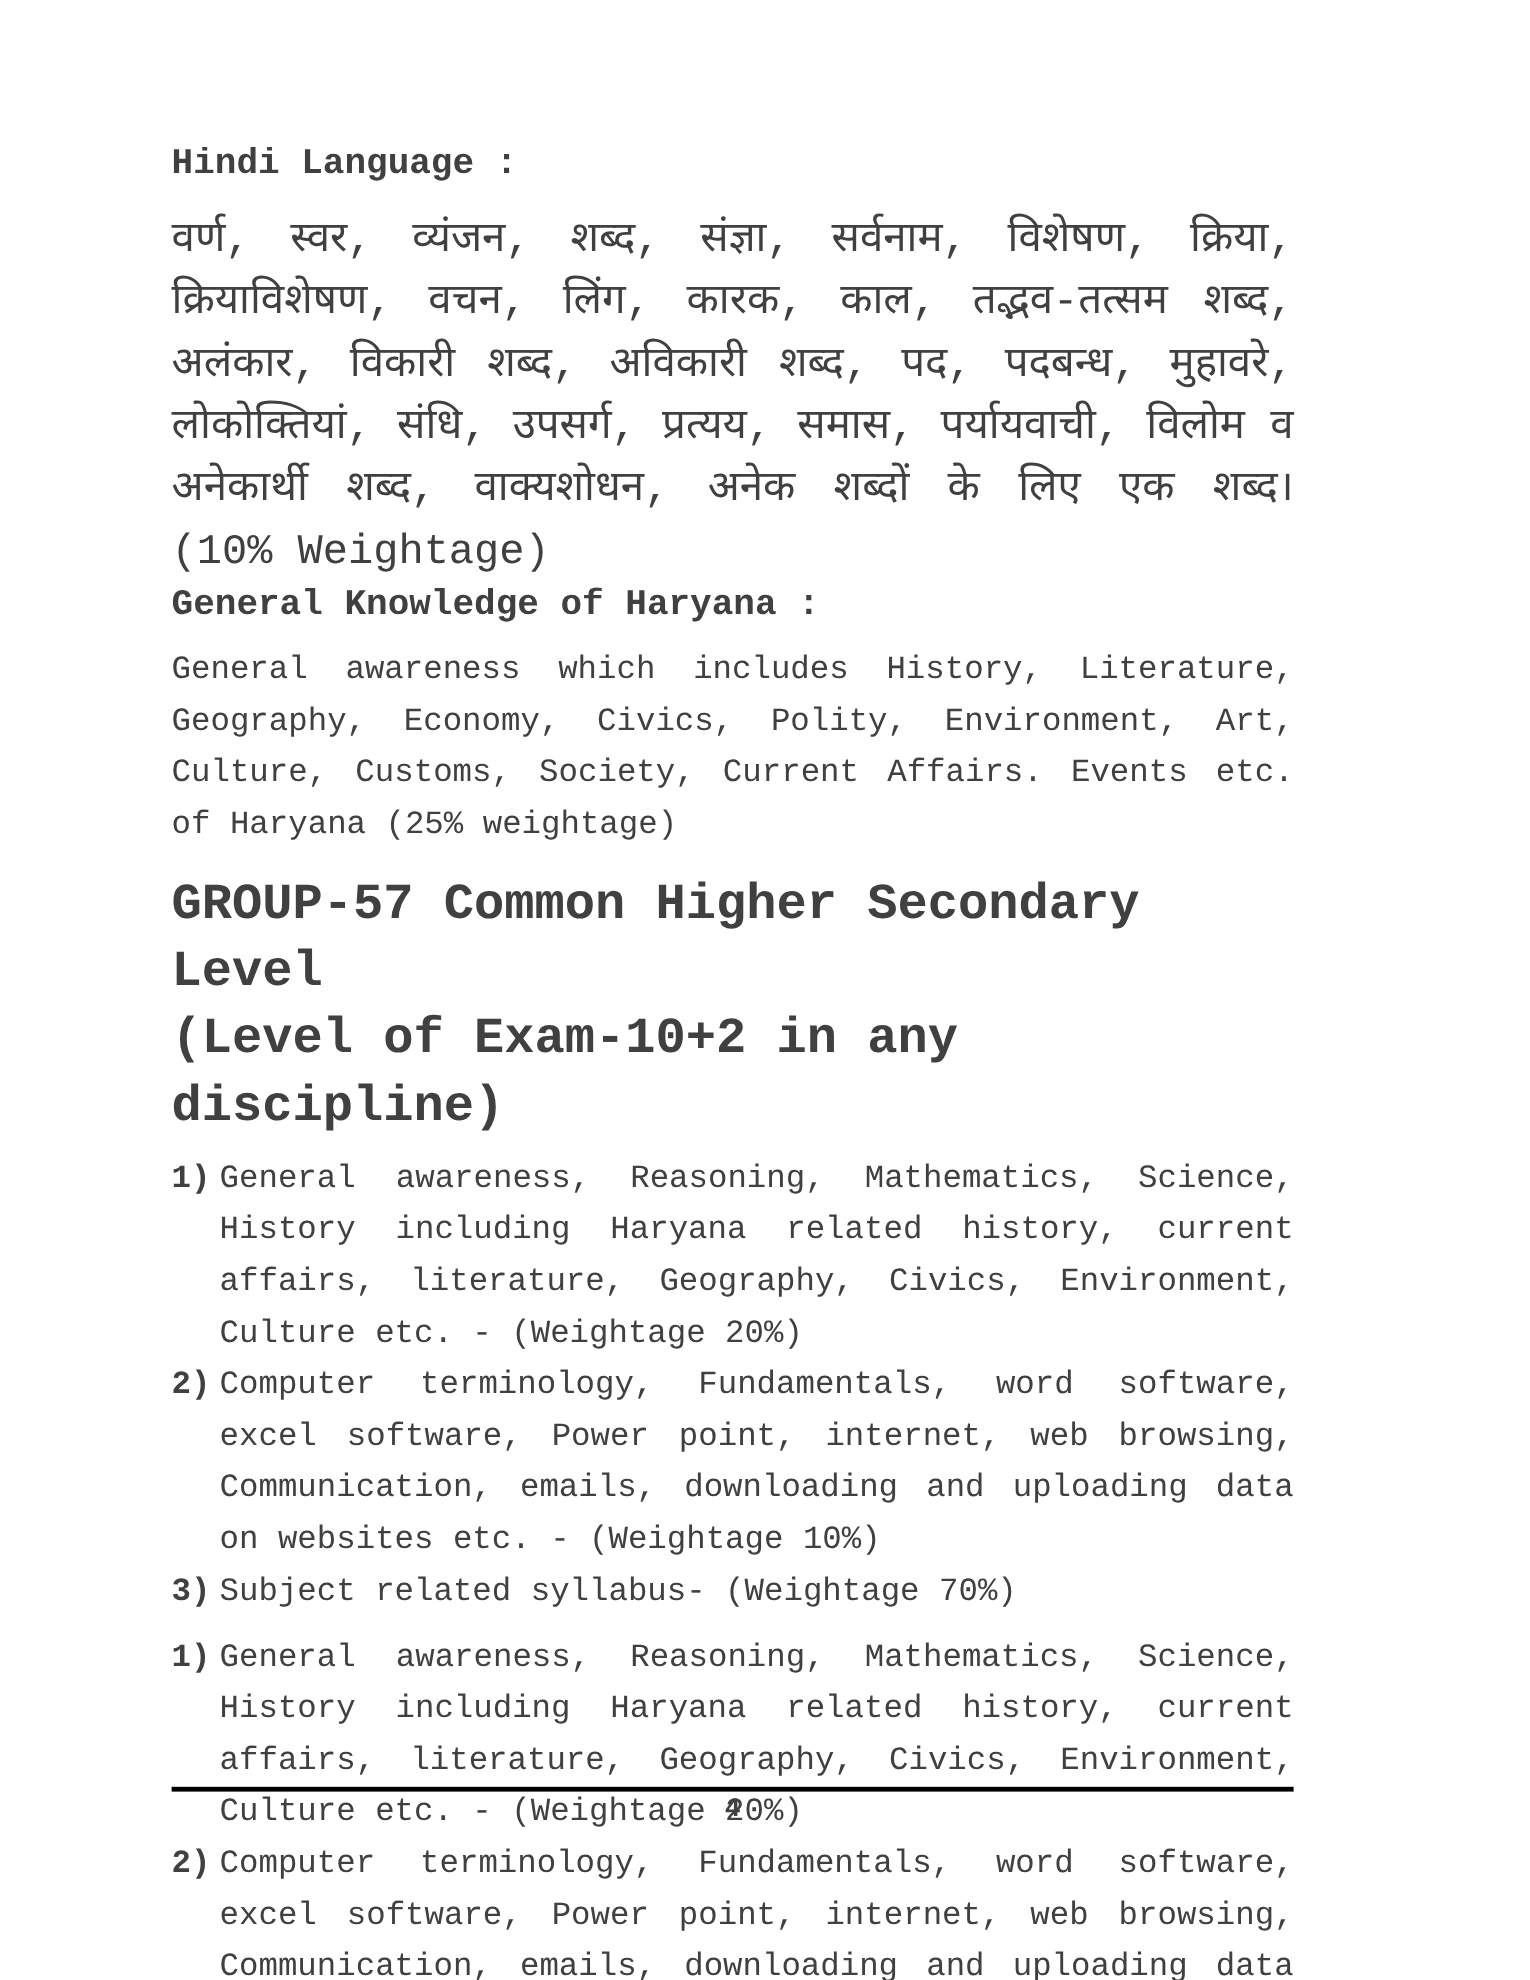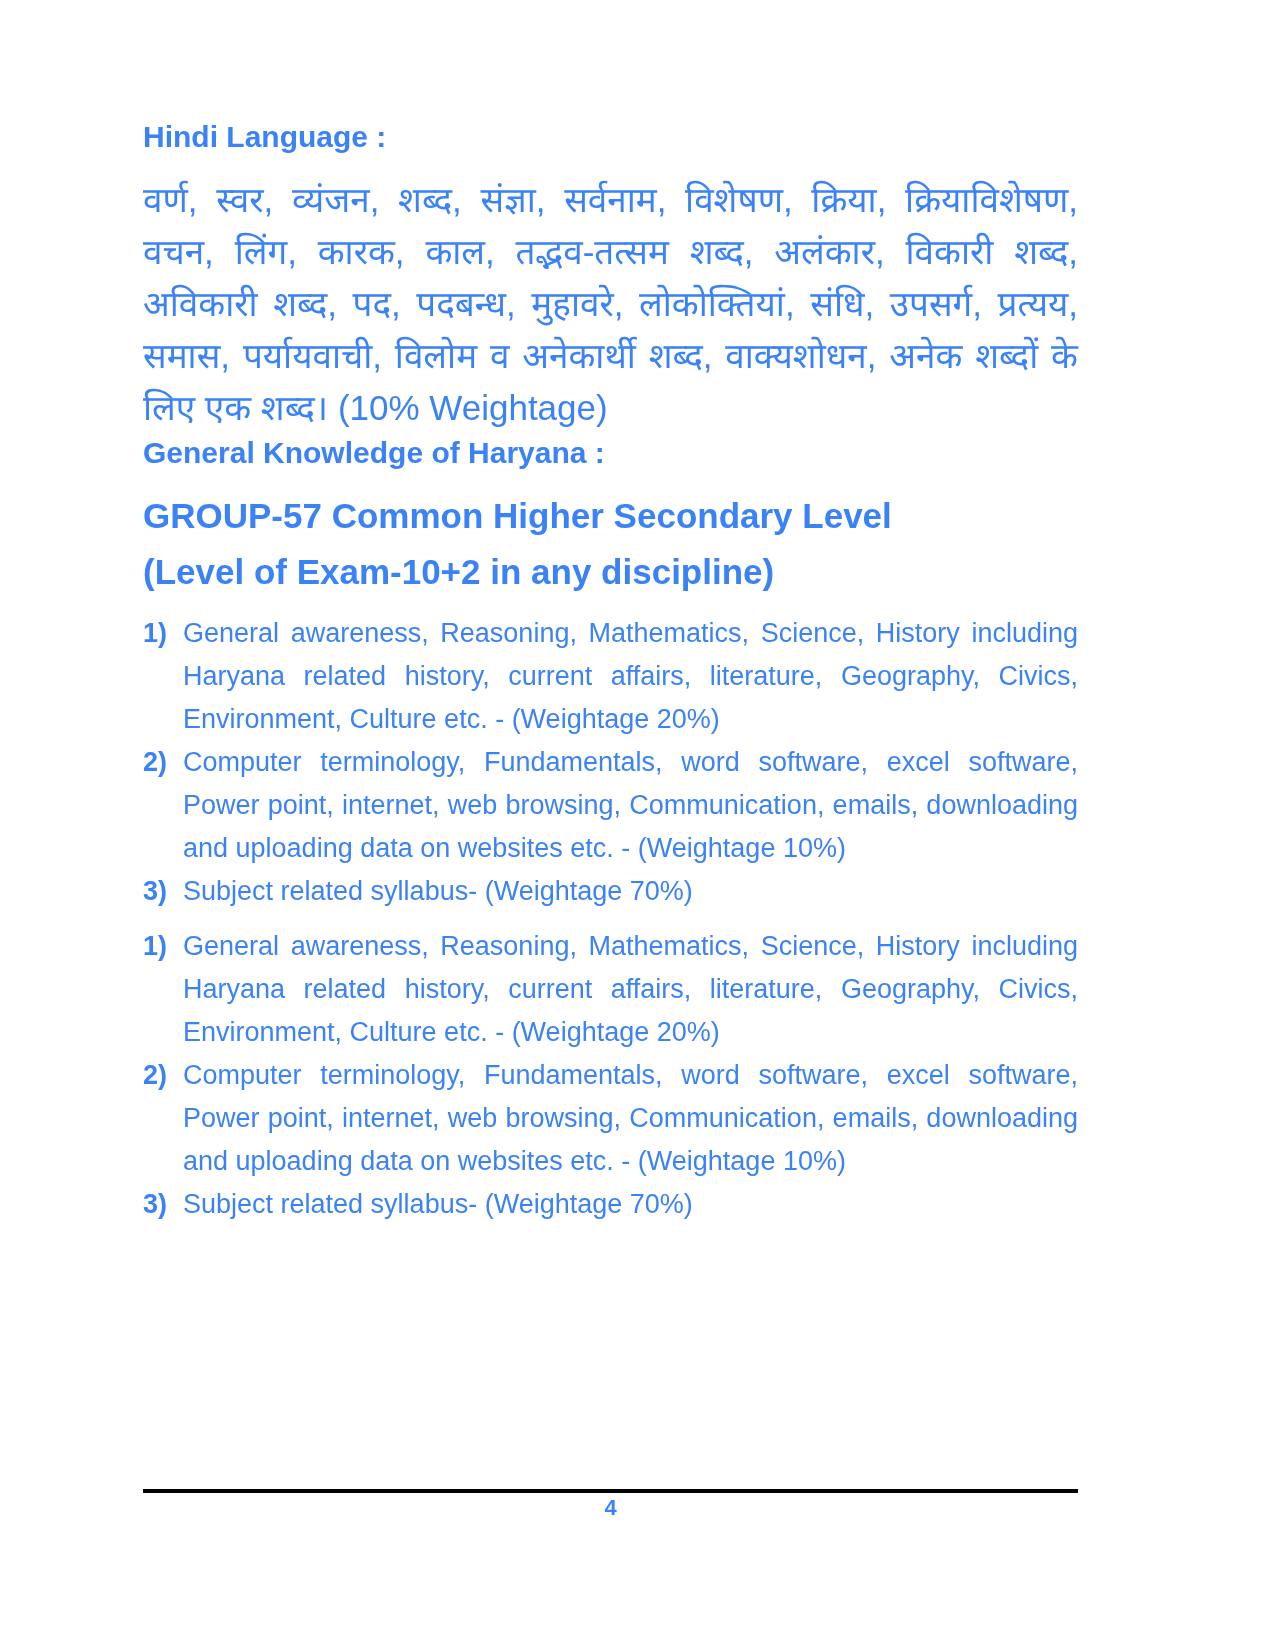--- a/index.html
+++ b/index.html
@@ -5,22 +5,22 @@
   html, body {
     margin: 0;
     padding: 0;
     background: #ffffff;
   }
   .page {
     position: relative;
     width: 1275px;
     height: 1650px;
     background: #ffffff;
-    color: #3b82f6;
-    font-family: Liberation Sans, sans-serif;
+    color: #404040;
+    font-family: Liberation Mono, monospace;
     overflow: hidden;
   }
   .content {
     position: absolute;
     left: 143px;
     top: 0;
     width: 935px;
   }
   .section-heading {
     margin: 0;
@@ -40,21 +40,21 @@
     text-align: justify;
   }
   .gk-para {
     margin: 14px 0 0 0;
     font-size: 27px;
     line-height: 43px;
     text-align: justify;
   }
   .group-heading {
     margin: 16px 0 0 0;
-    font-size: 35px;
+    font-size: 42px;
     font-weight: bold;
     line-height: 56px;
   }
   .group-heading .line {
     display: block;
   }
   .olist {
     margin-top: 12px;
   }
   .oitem {
@@ -93,20 +93,21 @@
 
 <div class="page">
   <div class="content">
 
     <h3 class="section-heading heading-hindi">Hindi Language :</h3>
 
     <p class="hindi-para"><span>वर्ण, स्वर, व्यंजन, शब्द, संज्ञा, सर्वनाम, विशेषण, क्रिया, क्रियाविशेषण, वचन, लिंग, कारक, काल, तद्भव-तत्सम शब्द, अलंकार, विकारी शब्द, अविकारी शब्द, पद, पदबन्ध, मुहावरे, लोकोक्तियां, संधि, उपसर्ग, प्रत्यय, समास, पर्यायवाची, विलोम व अनेकार्थी शब्द, वाक्यशोधन, अनेक शब्दों के लिए एक शब्द।</span> <span>(10% Weightage)</span></p>
 
     <h3 class="section-heading heading-gk">General Knowledge of Haryana :</h3>
 
+    <p class="gk-para">General awareness which includes History, Literature, Geography, Economy, Civics, Polity, Environment, Art, Culture, Customs, Society, Current Affairs. Events etc. of Haryana (25% weightage)</p>
 
     <h2 class="group-heading">
       <span class="line">GROUP-57 Common Higher Secondary Level</span>
       <span class="line">(Level of Exam-10+2 in any discipline)</span>
     </h2>
 
     <div class="olist">
       <div class="oitem">
         <span class="marker">1)</span>
         <span class="itext">General awareness, Reasoning, Mathematics, Science, History including Haryana related history, current affairs, literature, Geography, Civics, Environment, Culture etc. - (Weightage 20%)</span>

